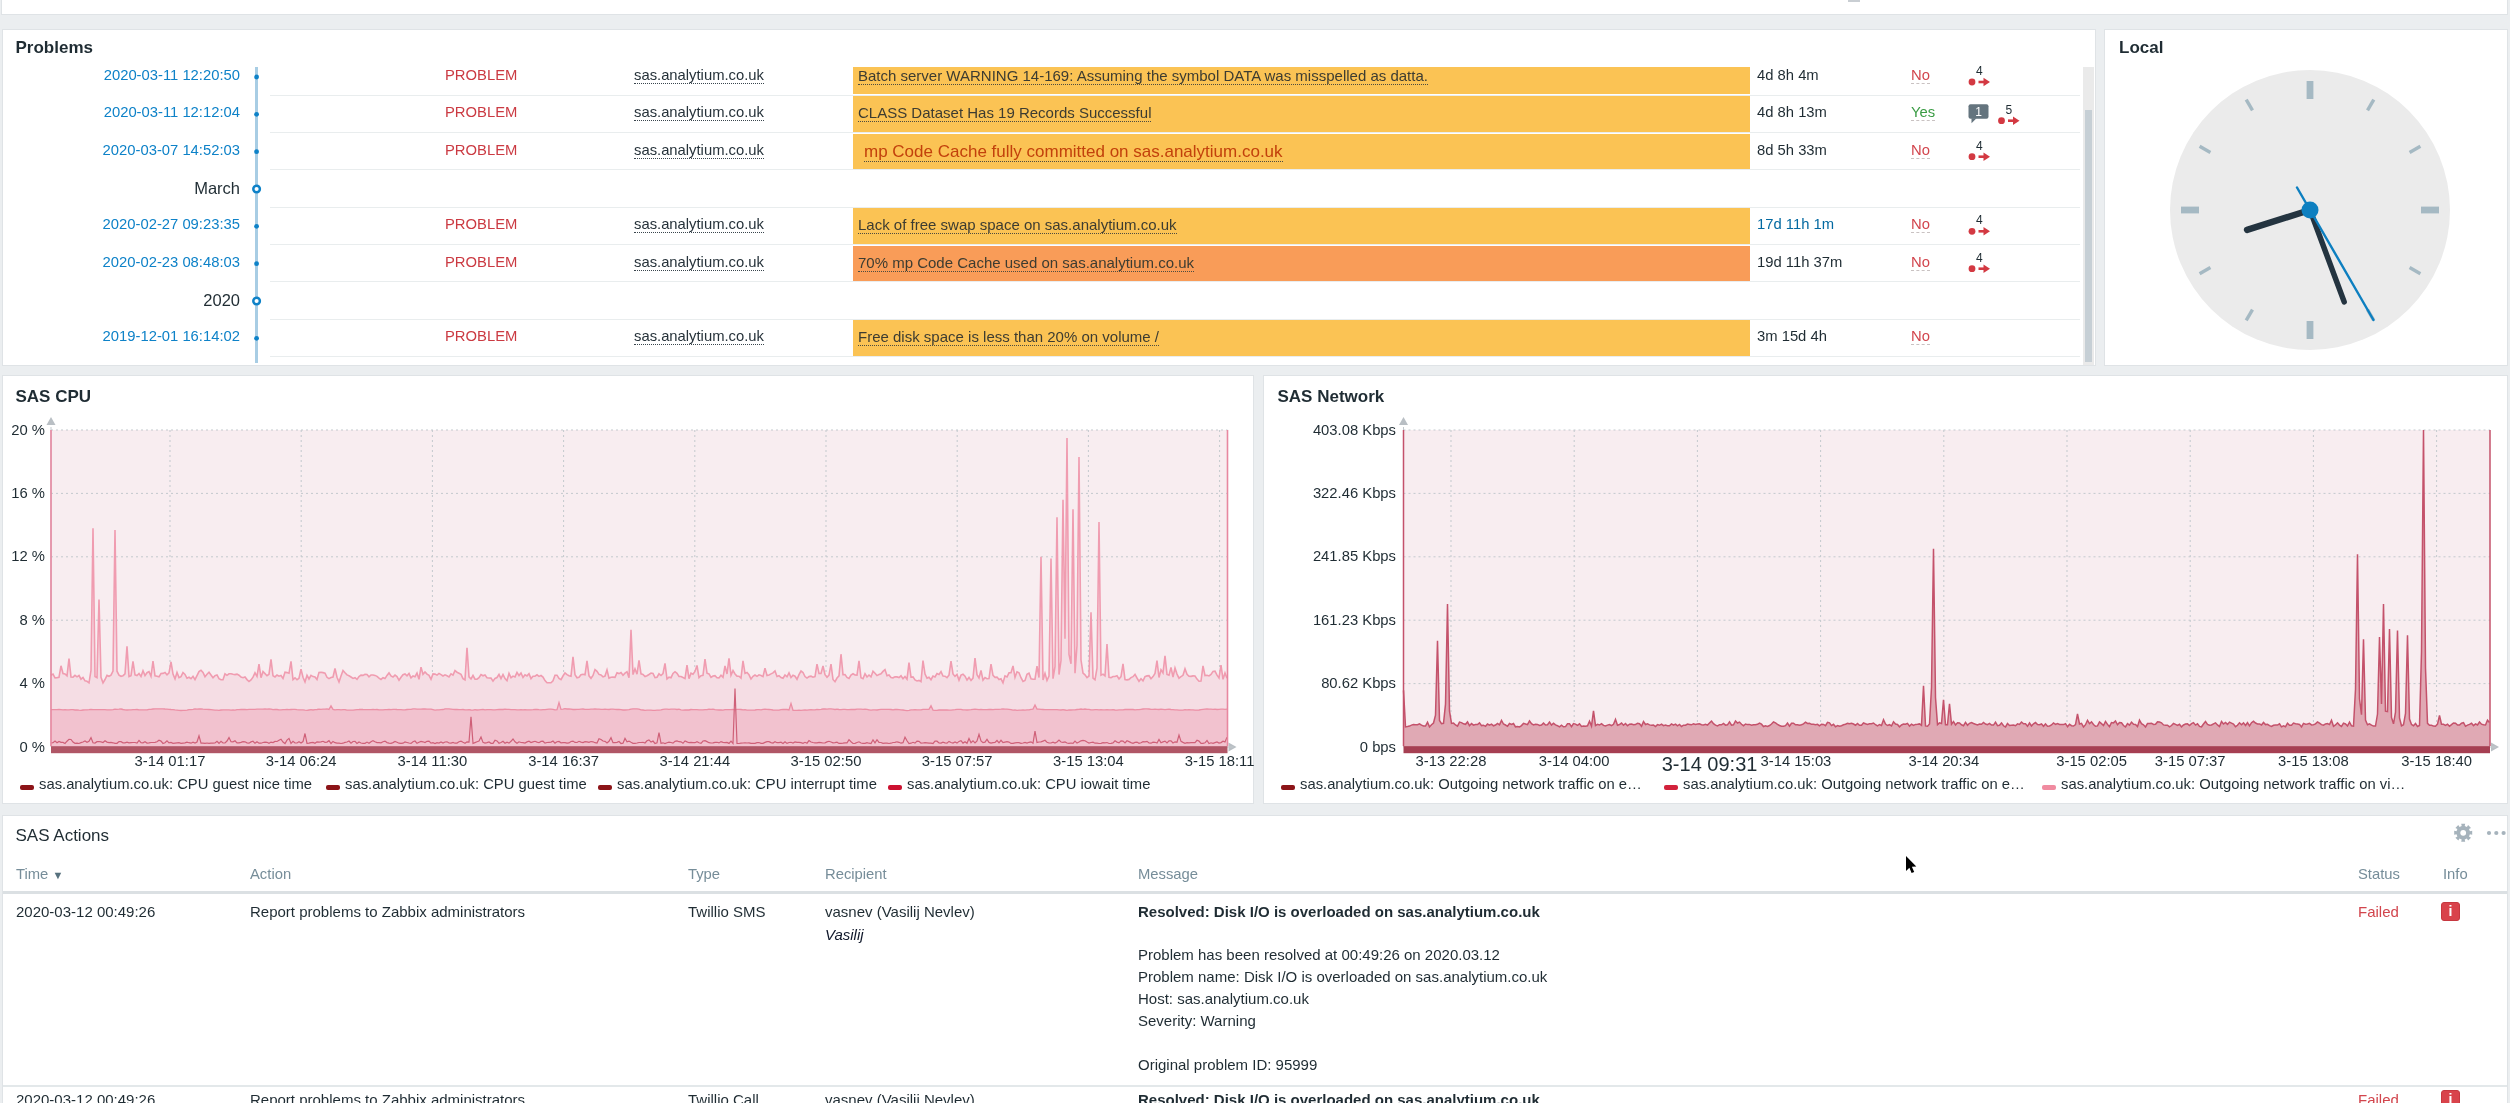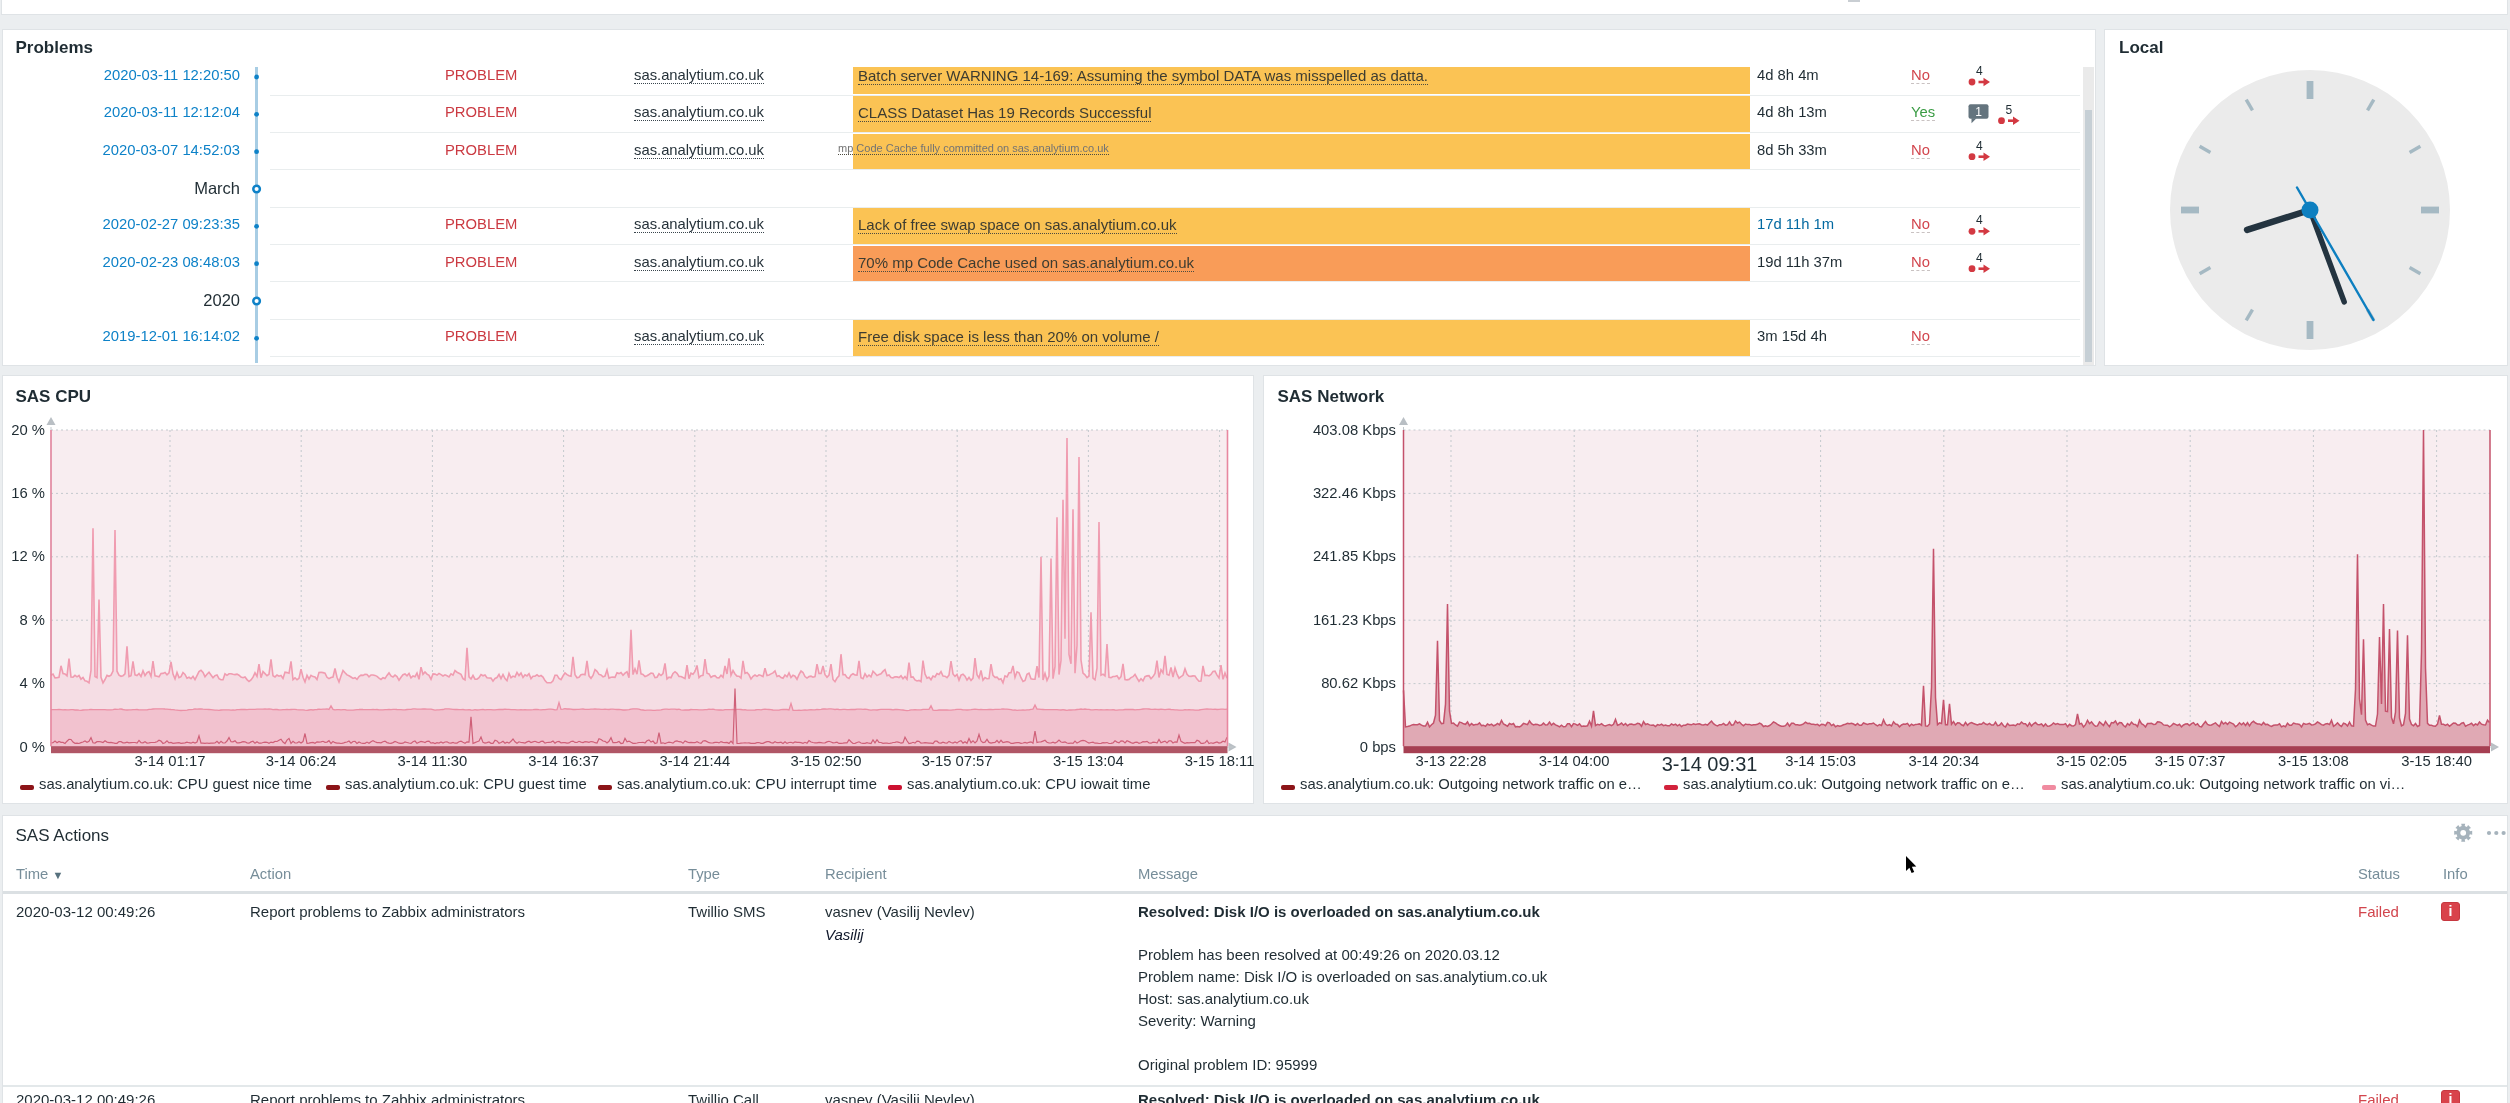--- a/index.html
+++ b/index.html
@@ -25,21 +25,21 @@
       <div style="position:absolute;left:634px;top:104.3px;font-size:14.8px;color:#26323a"><span style="border-bottom:1px dotted #39454d">sas.analytium.co.uk</span></div>
       <div style="position:absolute;left:853px;top:96.3px;width:897px;height:35.3px;background:#fbc354"></div>
       <div style="position:absolute;left:858px;top:104.3px;font-size:15px;color:#3d3c31"><span style="border-bottom:1px dotted #4d4c40">CLASS Dataset Has 19 Records Successful</span></div>
       <div style="position:absolute;left:1757px;top:104.3px;font-size:14.8px;color:#1f2c33">4d 8h 13m</div>
       <div style="position:absolute;left:1911px;top:104.3px;font-size:14.8px;color:#3a9c44"><span style="border-bottom:1px dashed #c9c2c2">Yes</span></div>
       <div style="position:absolute;left:270px;top:131.9px;width:1810px;height:1px;background:#e9edee"></div>
       <div style="position:absolute;left:0;top:141.7px;width:240px;text-align:right;font-size:14.8px;color:#0e82c8">2020-03-07 14:52:03</div>
       <div style="position:absolute;left:445px;top:141.7px;font-size:14.8px;color:#cb3a42">PROBLEM</div>
       <div style="position:absolute;left:634px;top:141.7px;font-size:14.8px;color:#26323a"><span style="border-bottom:1px dotted #39454d">sas.analytium.co.uk</span></div>
       <div style="position:absolute;left:853px;top:133.7px;width:897px;height:35.3px;background:#fbc354"></div>
-      <div style="position:absolute;left:838px;top:141.7px;font-size:11px;color:#737373"><span style="border-bottom:1px dotted #4d4c40">mp Code Cache fully committed on sas.analytium.co.uk</span></div>
+      <div style="position:absolute;left:864px;top:141.7px;font-size:17px;color:#c2410c"><span style="border-bottom:1px dotted #4d4c40">mp Code Cache fully committed on sas.analytium.co.uk</span></div>
       <div style="position:absolute;left:1757px;top:141.7px;font-size:14.8px;color:#1f2c33">8d 5h 33m</div>
       <div style="position:absolute;left:1911px;top:141.7px;font-size:14.8px;color:#d2454d"><span style="border-bottom:1px dashed #c9c2c2">No</span></div>
       <div style="position:absolute;left:270px;top:169.3px;width:1810px;height:1px;background:#e9edee"></div>
       <div style="position:absolute;left:0;top:178.6px;width:240px;text-align:right;font-size:16.5px;color:#1f2c33">March</div>
       <div style="position:absolute;left:270px;top:206.6px;width:1810px;height:1px;background:#e9edee"></div>
       <div style="position:absolute;left:0;top:216.3px;width:240px;text-align:right;font-size:14.8px;color:#0e82c8">2020-02-27 09:23:35</div>
       <div style="position:absolute;left:445px;top:216.3px;font-size:14.8px;color:#cb3a42">PROBLEM</div>
       <div style="position:absolute;left:634px;top:216.3px;font-size:14.8px;color:#26323a"><span style="border-bottom:1px dotted #39454d">sas.analytium.co.uk</span></div>
       <div style="position:absolute;left:853px;top:208.3px;width:897px;height:35.3px;background:#fbc354"></div>
       <div style="position:absolute;left:858px;top:216.3px;font-size:15px;color:#3d3c31"><span style="border-bottom:1px dotted #4d4c40">Lack of free swap space on sas.analytium.co.uk</span></div>
@@ -211,21 +211,21 @@
 </svg>
 <div style="position:absolute;left:1236px;top:421.5px;width:160px;text-align:right;font-size:14.8px;color:#1f2c33">403.08 Kbps</div>
 <div style="position:absolute;left:1236px;top:484.9px;width:160px;text-align:right;font-size:14.8px;color:#1f2c33">322.46 Kbps</div>
 <div style="position:absolute;left:1236px;top:548.3px;width:160px;text-align:right;font-size:14.8px;color:#1f2c33">241.85 Kbps</div>
 <div style="position:absolute;left:1236px;top:611.7px;width:160px;text-align:right;font-size:14.8px;color:#1f2c33">161.23 Kbps</div>
 <div style="position:absolute;left:1236px;top:675.1px;width:160px;text-align:right;font-size:14.8px;color:#1f2c33">80.62 Kbps</div>
 <div style="position:absolute;left:1236px;top:738.5px;width:160px;text-align:right;font-size:14.8px;color:#1f2c33">0 bps</div>
 <div style="position:absolute;left:1391.0px;top:752.5px;width:120px;text-align:center;font-size:14.8px;color:#1f2c33">3-13 22:28</div>
 <div style="position:absolute;left:1514.2px;top:752.5px;width:120px;text-align:center;font-size:14.8px;color:#1f2c33">3-14 04:00</div>
 <div style="position:absolute;left:1637.4px;top:752.5px;width:120px;text-align:right;font-size:20px;color:#1f2c33">3-14 09:31</div>
-<div style="position:absolute;left:1760.6px;top:752.5px;width:120px;text-align:center;font-size:14.8px;color:#1f2c33">3-14 15:03</div>
+<div style="position:absolute;left:1760.6px;top:752.5px;width:120px;text-align:left;font-size:14.8px;color:#1f2c33">3-14 15:03</div>
 <div style="position:absolute;left:1883.8px;top:752.5px;width:120px;text-align:center;font-size:14.8px;color:#1f2c33">3-14 20:34</div>
 <div style="position:absolute;left:2007.0px;top:752.5px;width:120px;text-align:right;font-size:14.8px;color:#1f2c33">3-15 02:05</div>
 <div style="position:absolute;left:2130.2px;top:752.5px;width:120px;text-align:center;font-size:14.8px;color:#1f2c33">3-15 07:37</div>
 <div style="position:absolute;left:2253.4px;top:752.5px;width:120px;text-align:center;font-size:14.8px;color:#1f2c33">3-15 13:08</div>
 <div style="position:absolute;left:2376.6px;top:752.5px;width:120px;text-align:center;font-size:14.8px;color:#1f2c33">3-15 18:40</div>
 <div style="position:absolute;left:1281px;top:784.5px;width:13.5px;height:5.8px;border-radius:2px;background:#8c1418"></div>
 <div style="position:absolute;left:1300px;top:775.5px;font-size:14.8px;color:#1f2c33;white-space:nowrap">sas.analytium.co.uk: Outgoing network traffic on e…</div>
 <div style="position:absolute;left:1664px;top:784.5px;width:13.5px;height:5.8px;border-radius:2px;background:#d2223c"></div>
 <div style="position:absolute;left:1683px;top:775.5px;font-size:14.8px;color:#1f2c33;white-space:nowrap">sas.analytium.co.uk: Outgoing network traffic on e…</div>
 <div style="position:absolute;left:2042px;top:784.5px;width:13.5px;height:5.8px;border-radius:2px;background:#f08ba0"></div>

